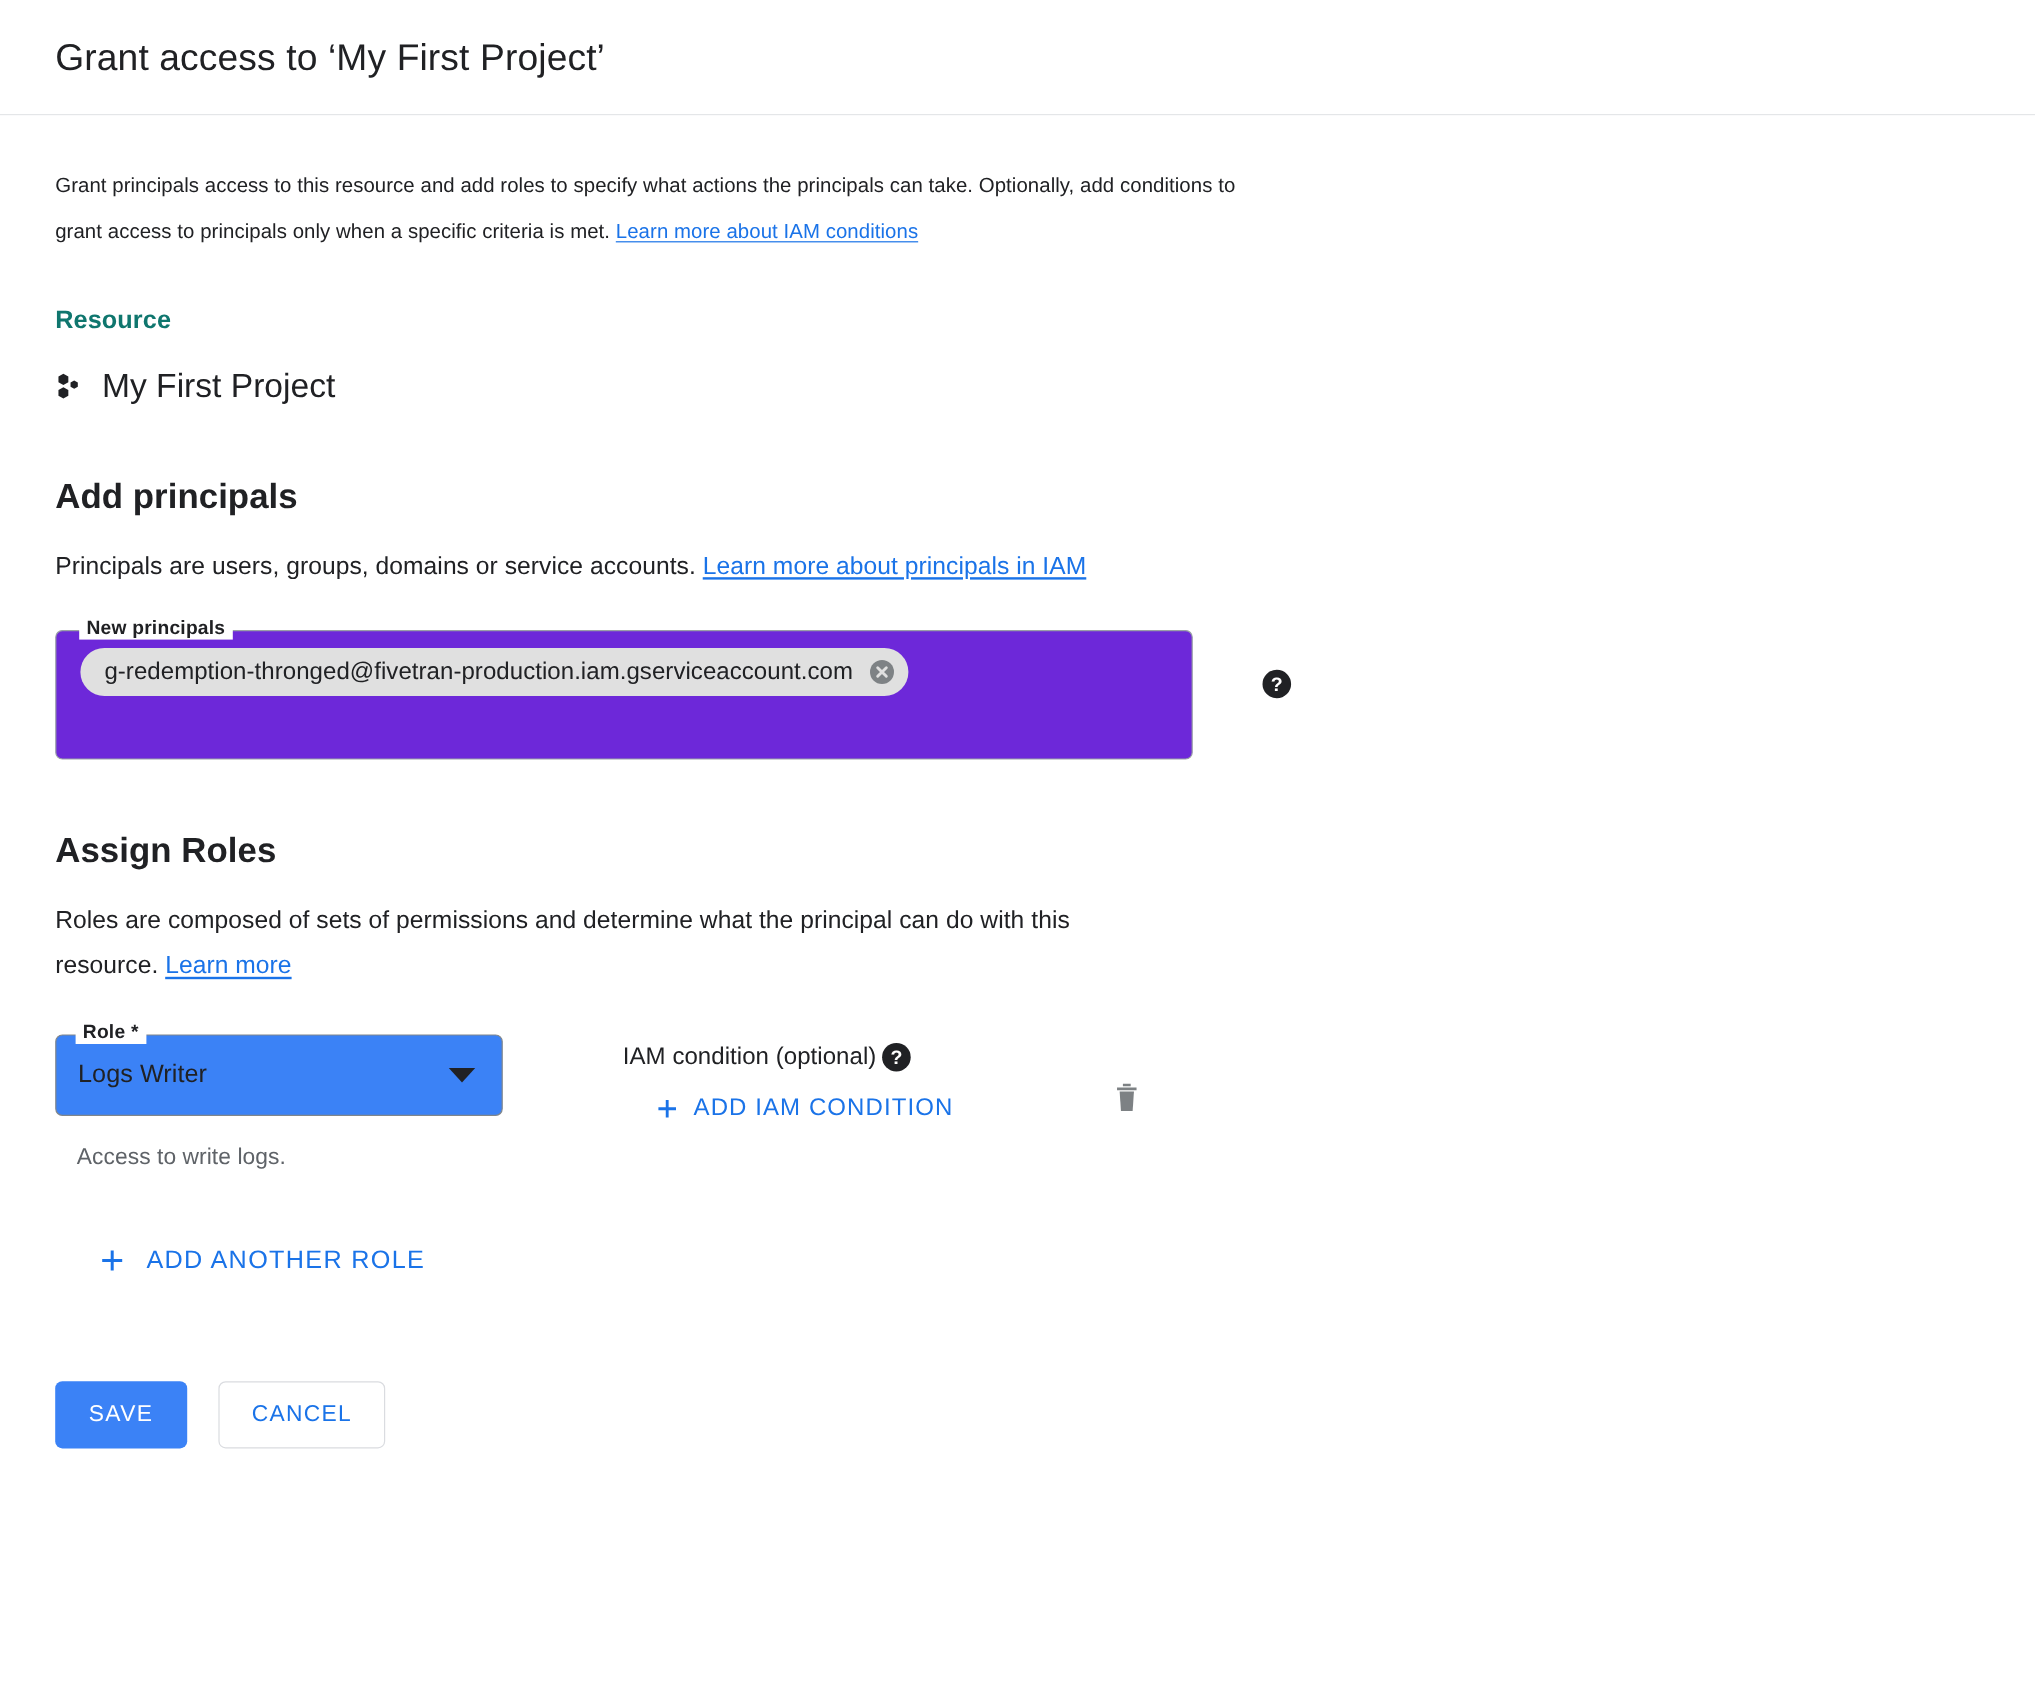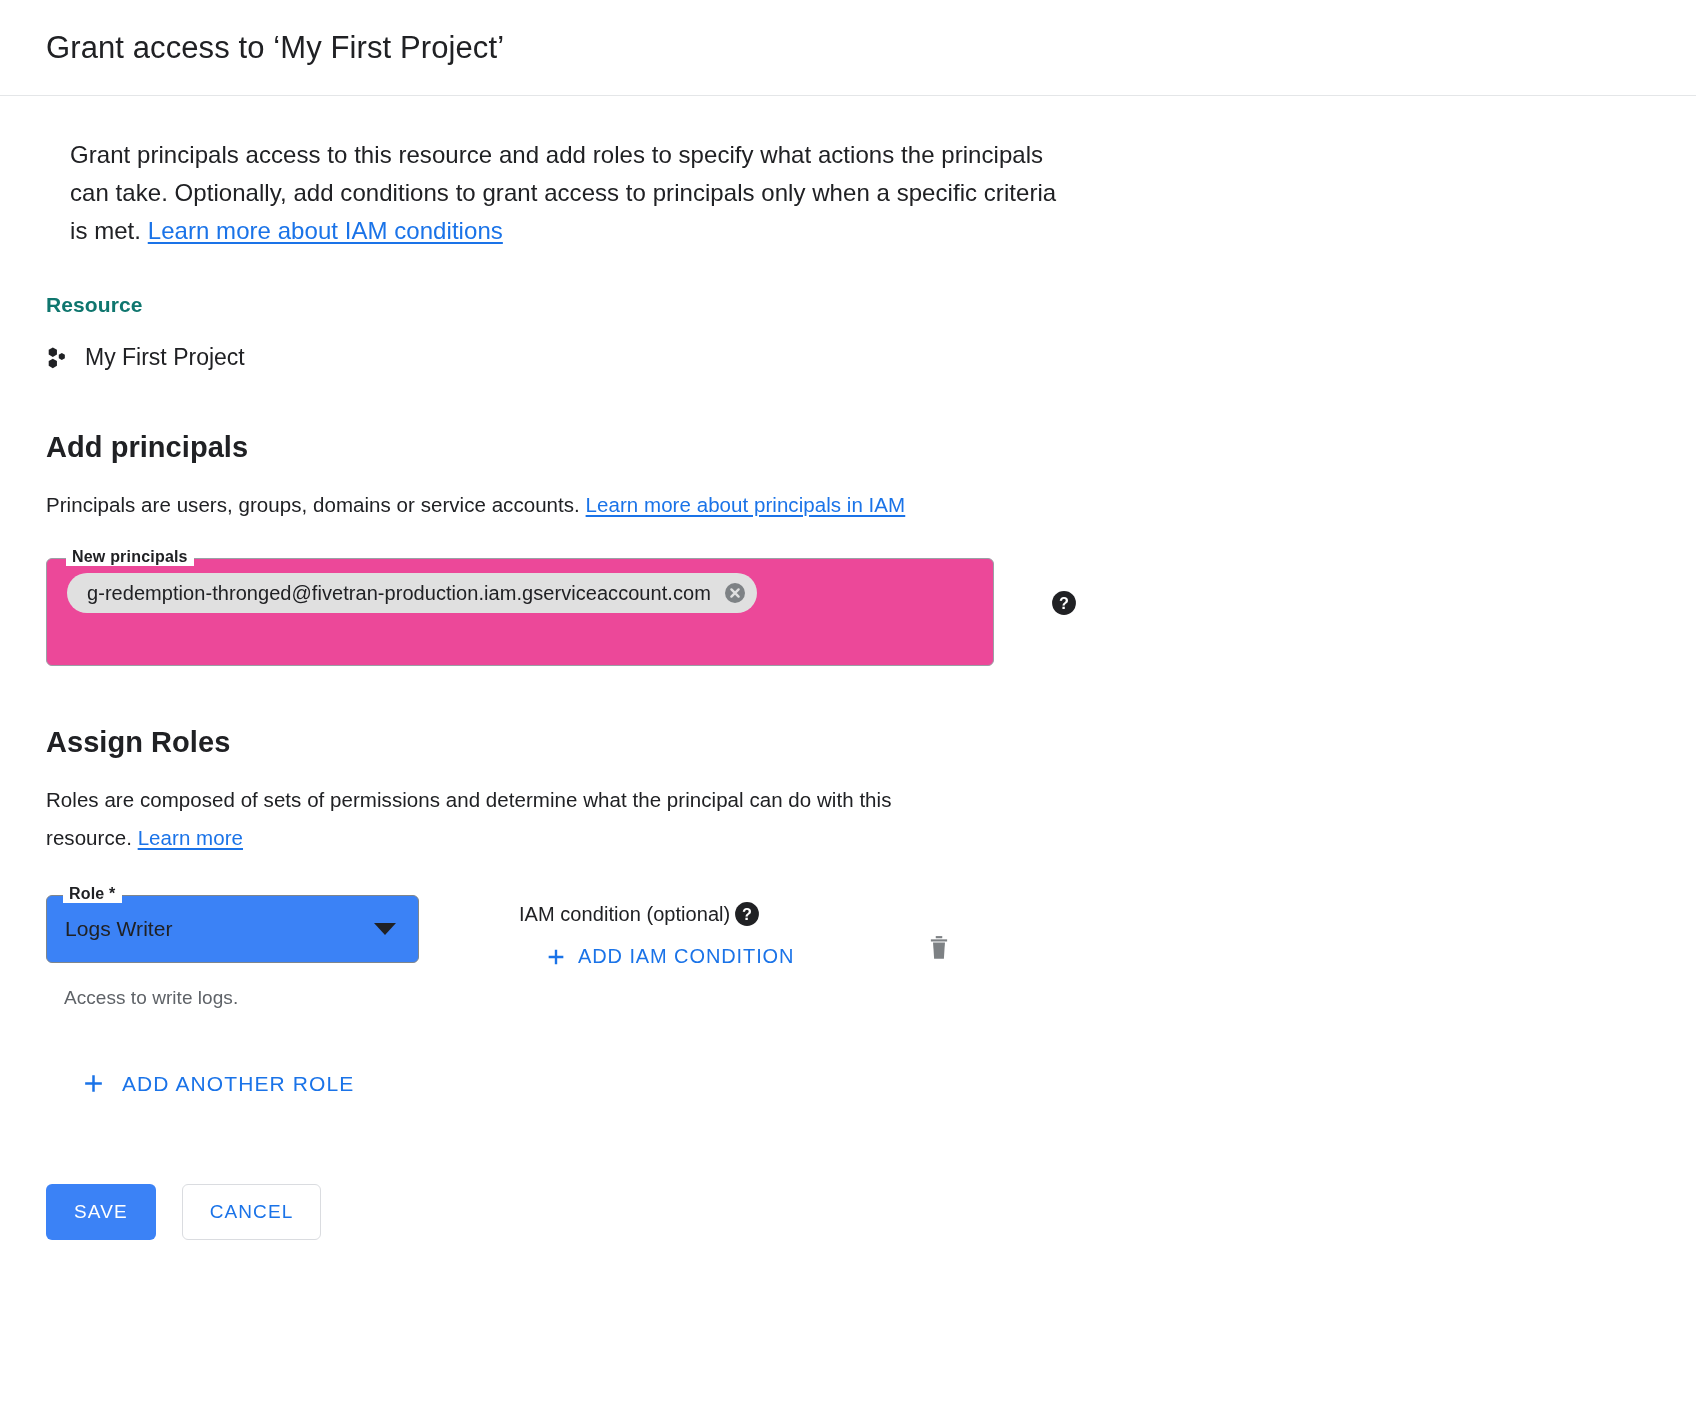--- a/index.html
+++ b/index.html
@@ -40,26 +40,25 @@
     line-height: 1.2;
   }
 
   
   .content {
     padding: 0 0 0 46px;
   }
 
   .intro {
     margin-top: 40px;
-    font-size: 24px;
+    font-size: 17px;
     line-height: 38px;
     color: #202124;
     max-width: 1010px;
     letter-spacing: 0.05px;
-    margin-left: 24px;
   }
 
   a.link {
     color: #1a73e8;
     text-decoration: underline;
     text-underline-offset: 3px;
     cursor: pointer;
   }
 
   .section-label {
@@ -68,21 +67,21 @@
     font-weight: 700;
     color: #0f766e;
     letter-spacing: 0.1px;
   }
 
   .resource-row {
     margin-top: 27px;
     display: flex;
     align-items: center;
     gap: 13px;
-    font-size: 23px;
+    font-size: 28px;
     color: #202124;
   }
 
   .project-icon {
     width: 26px;
     height: 26px;
     display: block;
     flex: none;
   }
 
@@ -111,21 +110,21 @@
     gap: 0;
   }
 
   .outlined-field {
     position: relative;
     width: 948px;
     height: 108px;
     box-sizing: border-box;
     border: 1px solid #9aa0a6;
     border-radius: 6px;
-    background: #ec4899;
+    background: #6d28d9;
   }
   .outlined-field .legend {
     position: absolute;
     top: -11px;
     left: 19px;
     padding: 0 6px;
     background: #ffffff;
     font-size: 16px;
     font-weight: 700;
     color: #202124;

